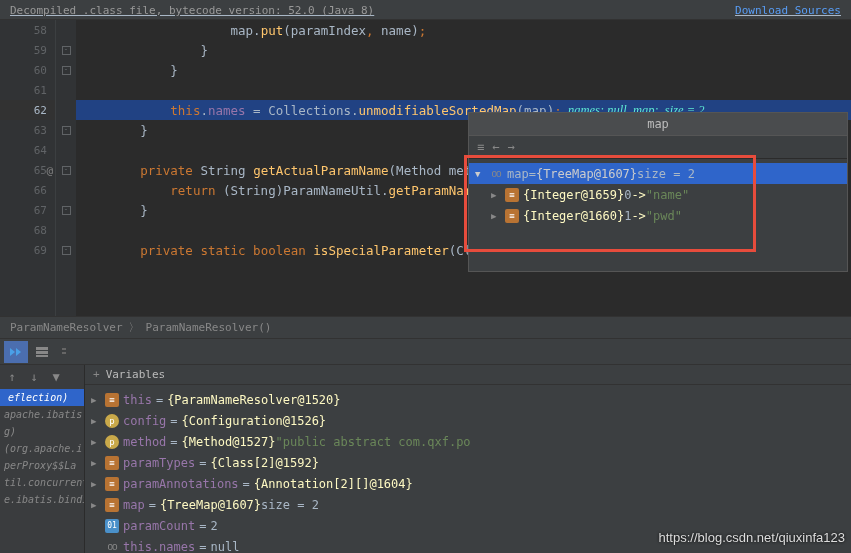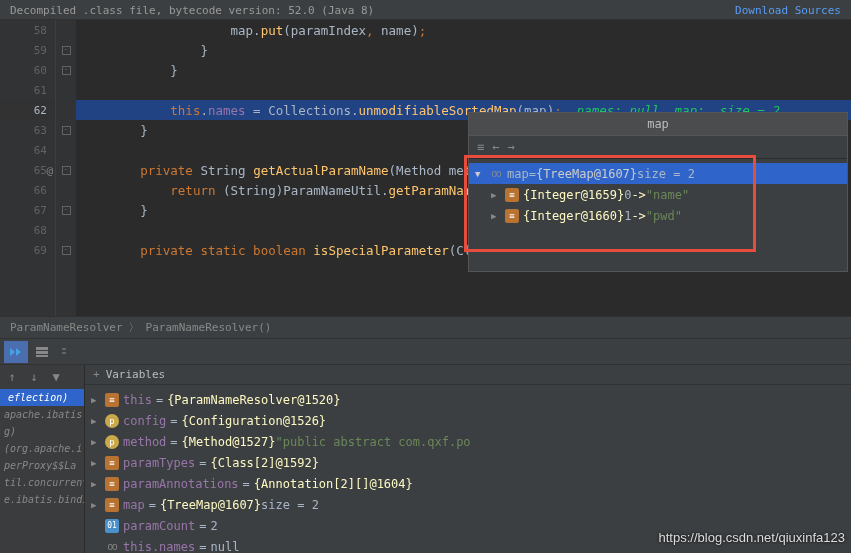--- a/index.html
+++ b/index.html
@@ -1,32 +1,32 @@
 <!DOCTYPE html>
 <html><head>
 <meta charset="utf-8">
 <style>
 * { margin: 0; padding: 0; box-sizing: border-box; }
 body { font-family: 'Consolas', 'Monaco', monospace; font-size: 12px; background: #2b2b2b; color: #a9b7c6; width: 851px; height: 553px; overflow: hidden; position: relative; }
-.banner { background: #3c3f41; border-bottom: 1px solid #323232; padding: 4px 10px; display: flex; justify-content: space-between; height: 20px; font-size: 11px; }
+.banner { background: #3c3f41; border-bottom: 1px solid #323232; padding: 4px 10px; display: flex; justify-content: space-between; height: 20px; font-size: 11px; text-decoration: underline; }
 .banner-left { color: #999; }
 .banner-right { color: #589df6; cursor: pointer; }
 .editor-area { display: flex; height: 296px; }
 .gutter { background: #313335; width: 56px; border-right: 1px solid #3c3f41; }
 .gutter-line { height: 20px; display: flex; align-items: center; justify-content: flex-end; padding-right: 8px; color: #606366; font-size: 11px; position: relative; }
 .gutter-line.active { background: #323232; color: #a9b7c6; }
 .fold-col { width: 20px; background: #313335; }
 .fold-line { height: 20px; display: flex; align-items: center; justify-content: center; color: #606366; }
 .fold-box { width: 9px; height: 9px; border: 1px solid #606366; display: flex; align-items: center; justify-content: center; font-size: 8px; line-height: 1; }
 .code-col { flex: 1; background: #2b2b2b; position: relative; }
 .code-line { height: 20px; display: flex; align-items: center; padding-left: 4px; white-space: pre; font-size: 12.5px; }
 .code-line.highlight { background: #214283; }
 .kw { color: #cc7832; }
 .method { color: #ffc66d; }
-.cmt { color: #22c55e; font-style: italic; }
+.cmt { color: #5eead4; font-style: italic; font-family: Liberation Serif, serif; }
 .field { color: #9876aa; }
 .breadcrumb { background: #3c3f41; border-top: 1px solid #323232; height: 22px; display: flex; align-items: center; padding: 0 10px; font-size: 11px; color: #888; }
 .breadcrumb span { margin-right: 6px; }
 .tool-panel { background: #3c3f41; border-top: 1px solid #323232; height: 260px; display: flex; }
 .tool-tabs { height: 26px; background: #3c3f41; display: flex; align-items: center; border-bottom: 1px solid #323232; padding-left: 4px; }
 .tool-tab { width: 24px; height: 22px; display: flex; align-items: center; justify-content: center; margin-right: 2px; }
 .tool-tab.active { background: #4b6eaf; }
 .vars-section { flex: 1; display: flex; flex-direction: column; }
 .vars-header { background: #3c3f41; padding: 3px 8px; font-size: 11px; color: #bbb; border-bottom: 1px solid #323232; }
 .frames-col { width: 85px; background: #3a3c3e; border-right: 1px solid #2b2b2b; overflow: hidden; position: relative; }

